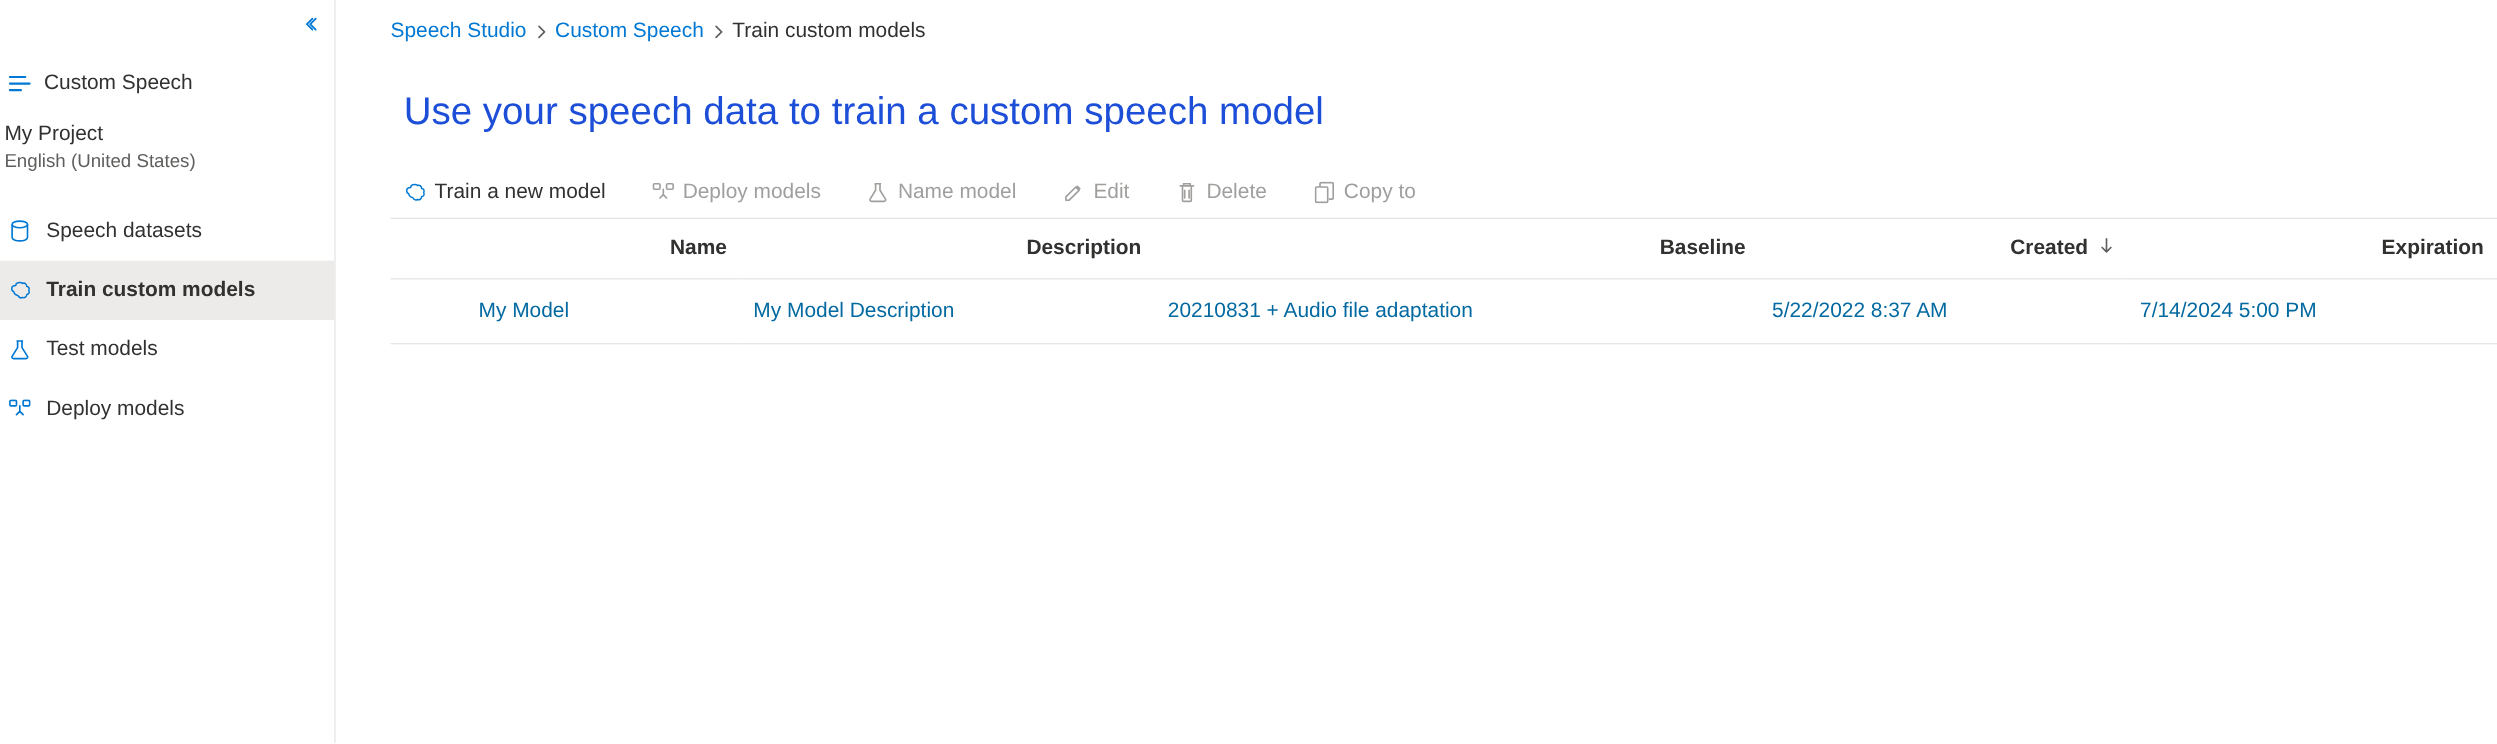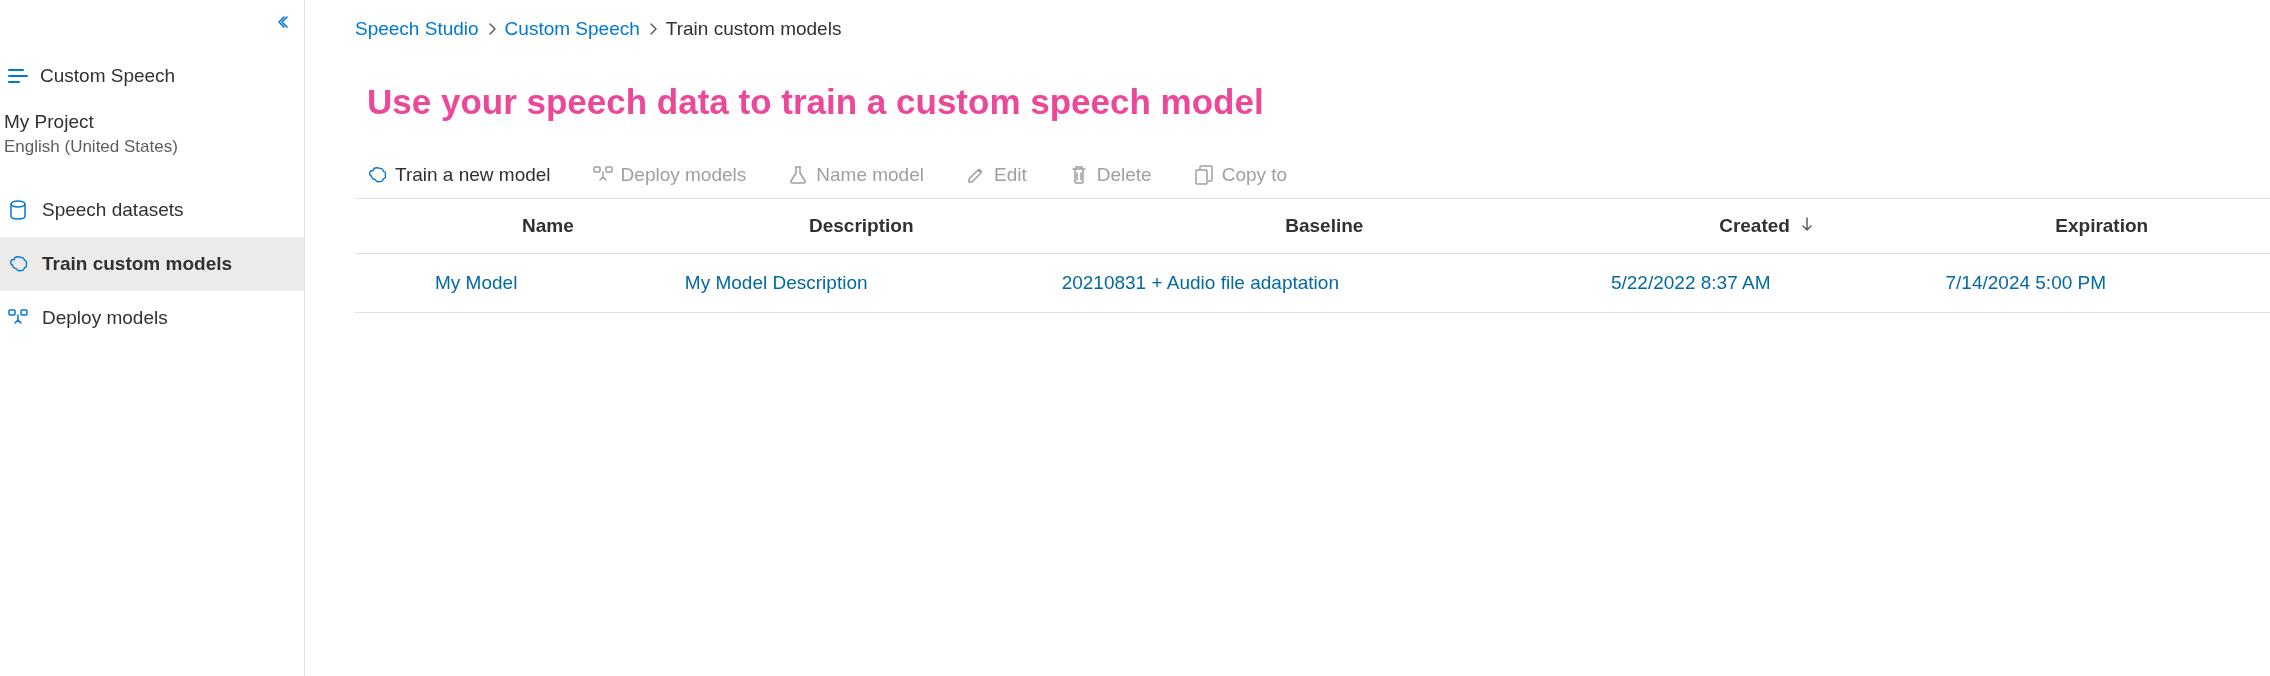--- a/index.html
+++ b/index.html
@@ -91,22 +91,22 @@
     }
     .breadcrumb-sep {
       color: #605e5c;
       font-size: 14px;
     }
     .breadcrumb-current {
       color: #323130;
     }
     .page-title {
       font-size: 35px;
-      font-weight: 700;
-      color: #ec4899;
+      font-weight: 400;
+      color: #1d4ed8;
       margin-bottom: 42px;
       padding-left: 12px;
     }
     .toolbar {
       display: flex;
       align-items: center;
       gap: 42px;
       padding: 0 0 12px 12px;
       border-bottom: 1px solid #e1e1e1;
     }
@@ -126,21 +126,21 @@
       width: 20px;
       display: flex;
       align-items: center;
       justify-content: center;
     }
     table {
       width: 100%;
       border-collapse: collapse;
     }
     th {
-      text-align: center;
+      text-align: right;
       font-weight: 600;
       font-size: 19px;
       color: #323130;
       padding: 16px 12px;
       border-bottom: 1px solid #e1e1e1;
     }
     th.first, td.first { padding-left: 80px; }
     td {
       font-size: 19px;
       color: #0369a1;
@@ -186,20 +186,28 @@
 
   <div class="nav-item active">
     <span class="icon">
       <svg width="22" height="20" viewBox="0 0 22 20">
           <path d="M11 2c-2 0-4 1-4 3-2 0-4 1-4 3s1 3 2 3c0 2 2 4 4 4 1 2 3 3 5 2 2 1 4-1 4-3 2 0 3-2 2-4 1-2 0-4-2-4 0-2-2-4-4-3-1-1-2-1-3-1z" fill="none" stroke="#0078d4" stroke-width="1.5" stroke-linejoin="round"></path>
         </svg>
     </span>
     <span>Train custom models</span>
   </div>
 
+  <div class="nav-item">
+    <span class="icon">
+      <svg width="18" height="20" viewBox="0 0 18 20">
+          <path d="M6 2h6M7 2v6l-5 8c-.5 1 .2 2 1.3 2h11.4c1.1 0 1.8-1 1.3-2l-5-8V2" fill="none" stroke="#0078d4" stroke-width="1.5" stroke-linejoin="round"></path>
+        </svg>
+    </span>
+    <span>Test models</span>
+  </div>
 
   <div class="nav-item">
     <span class="icon">
       <svg width="20" height="18" viewBox="0 0 20 18">
           <rect x="1" y="1" width="6" height="5" rx="1" fill="none" stroke="#0078d4" stroke-width="1.5"></rect>
           <rect x="13" y="1" width="6" height="5" rx="1" fill="none" stroke="#0078d4" stroke-width="1.5"></rect>
           <path d="M10 6v5m0 0l-3 3m3-3l3 3" stroke="#0078d4" stroke-width="1.5" fill="none" stroke-linecap="round"></path>
         </svg>
     </span>
     <span>Deploy models</span>

